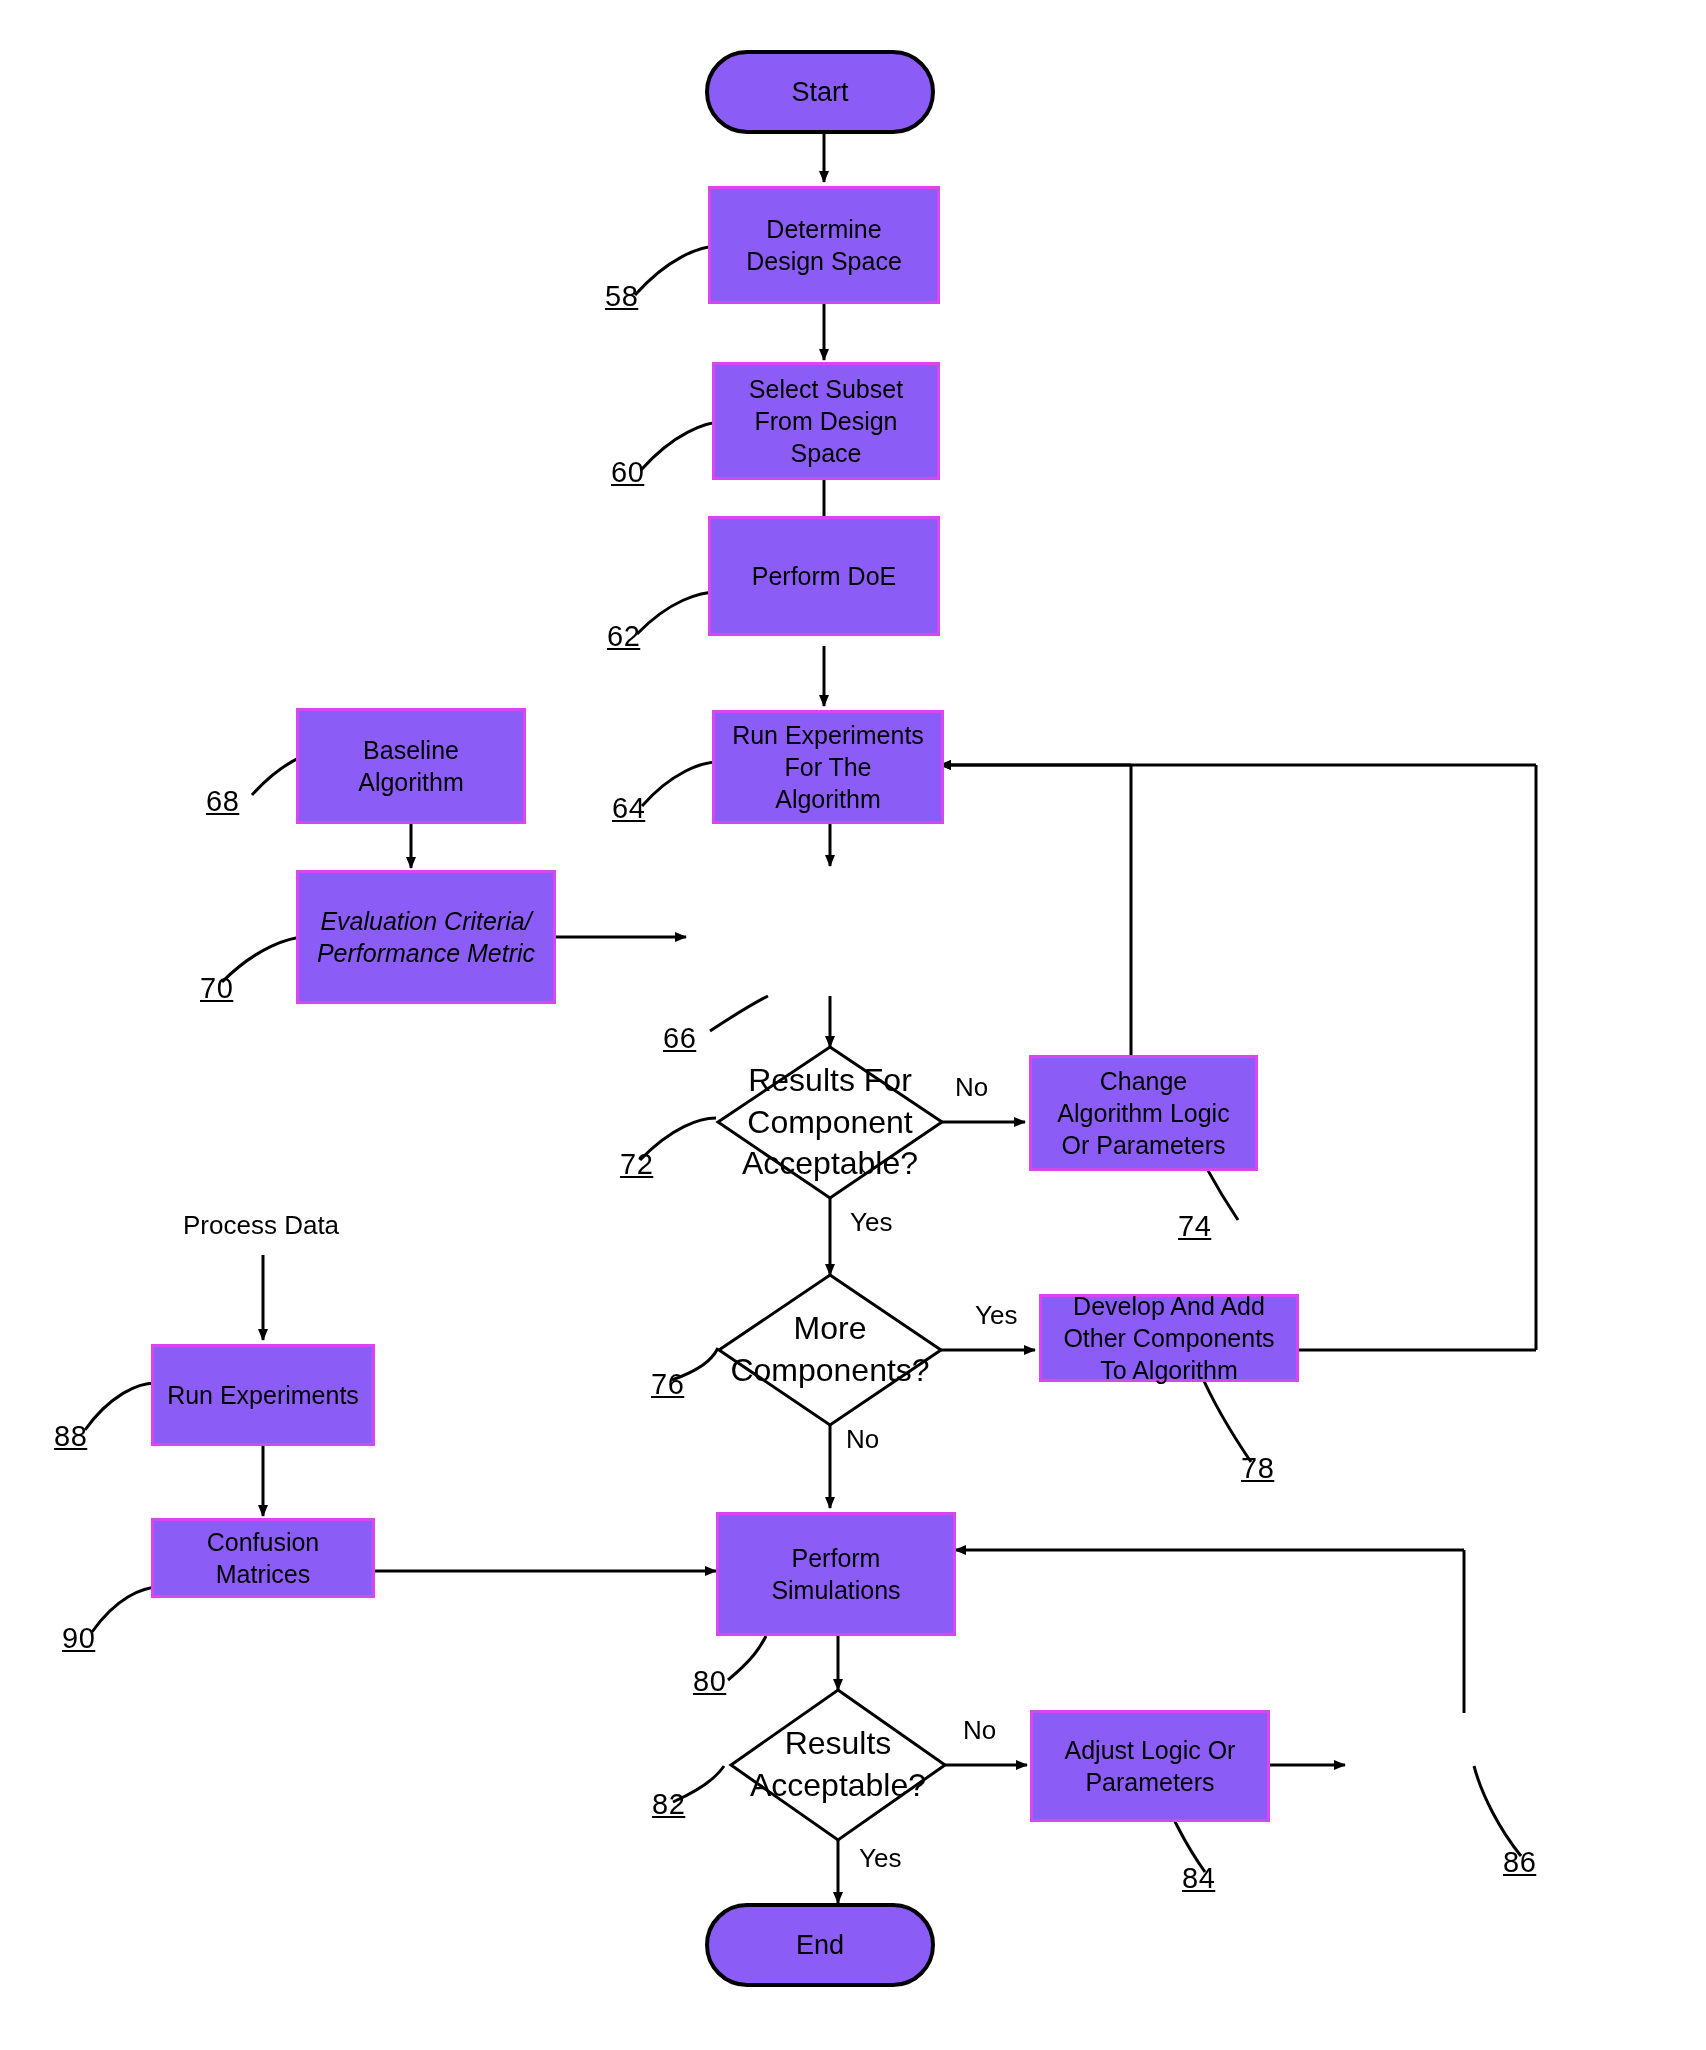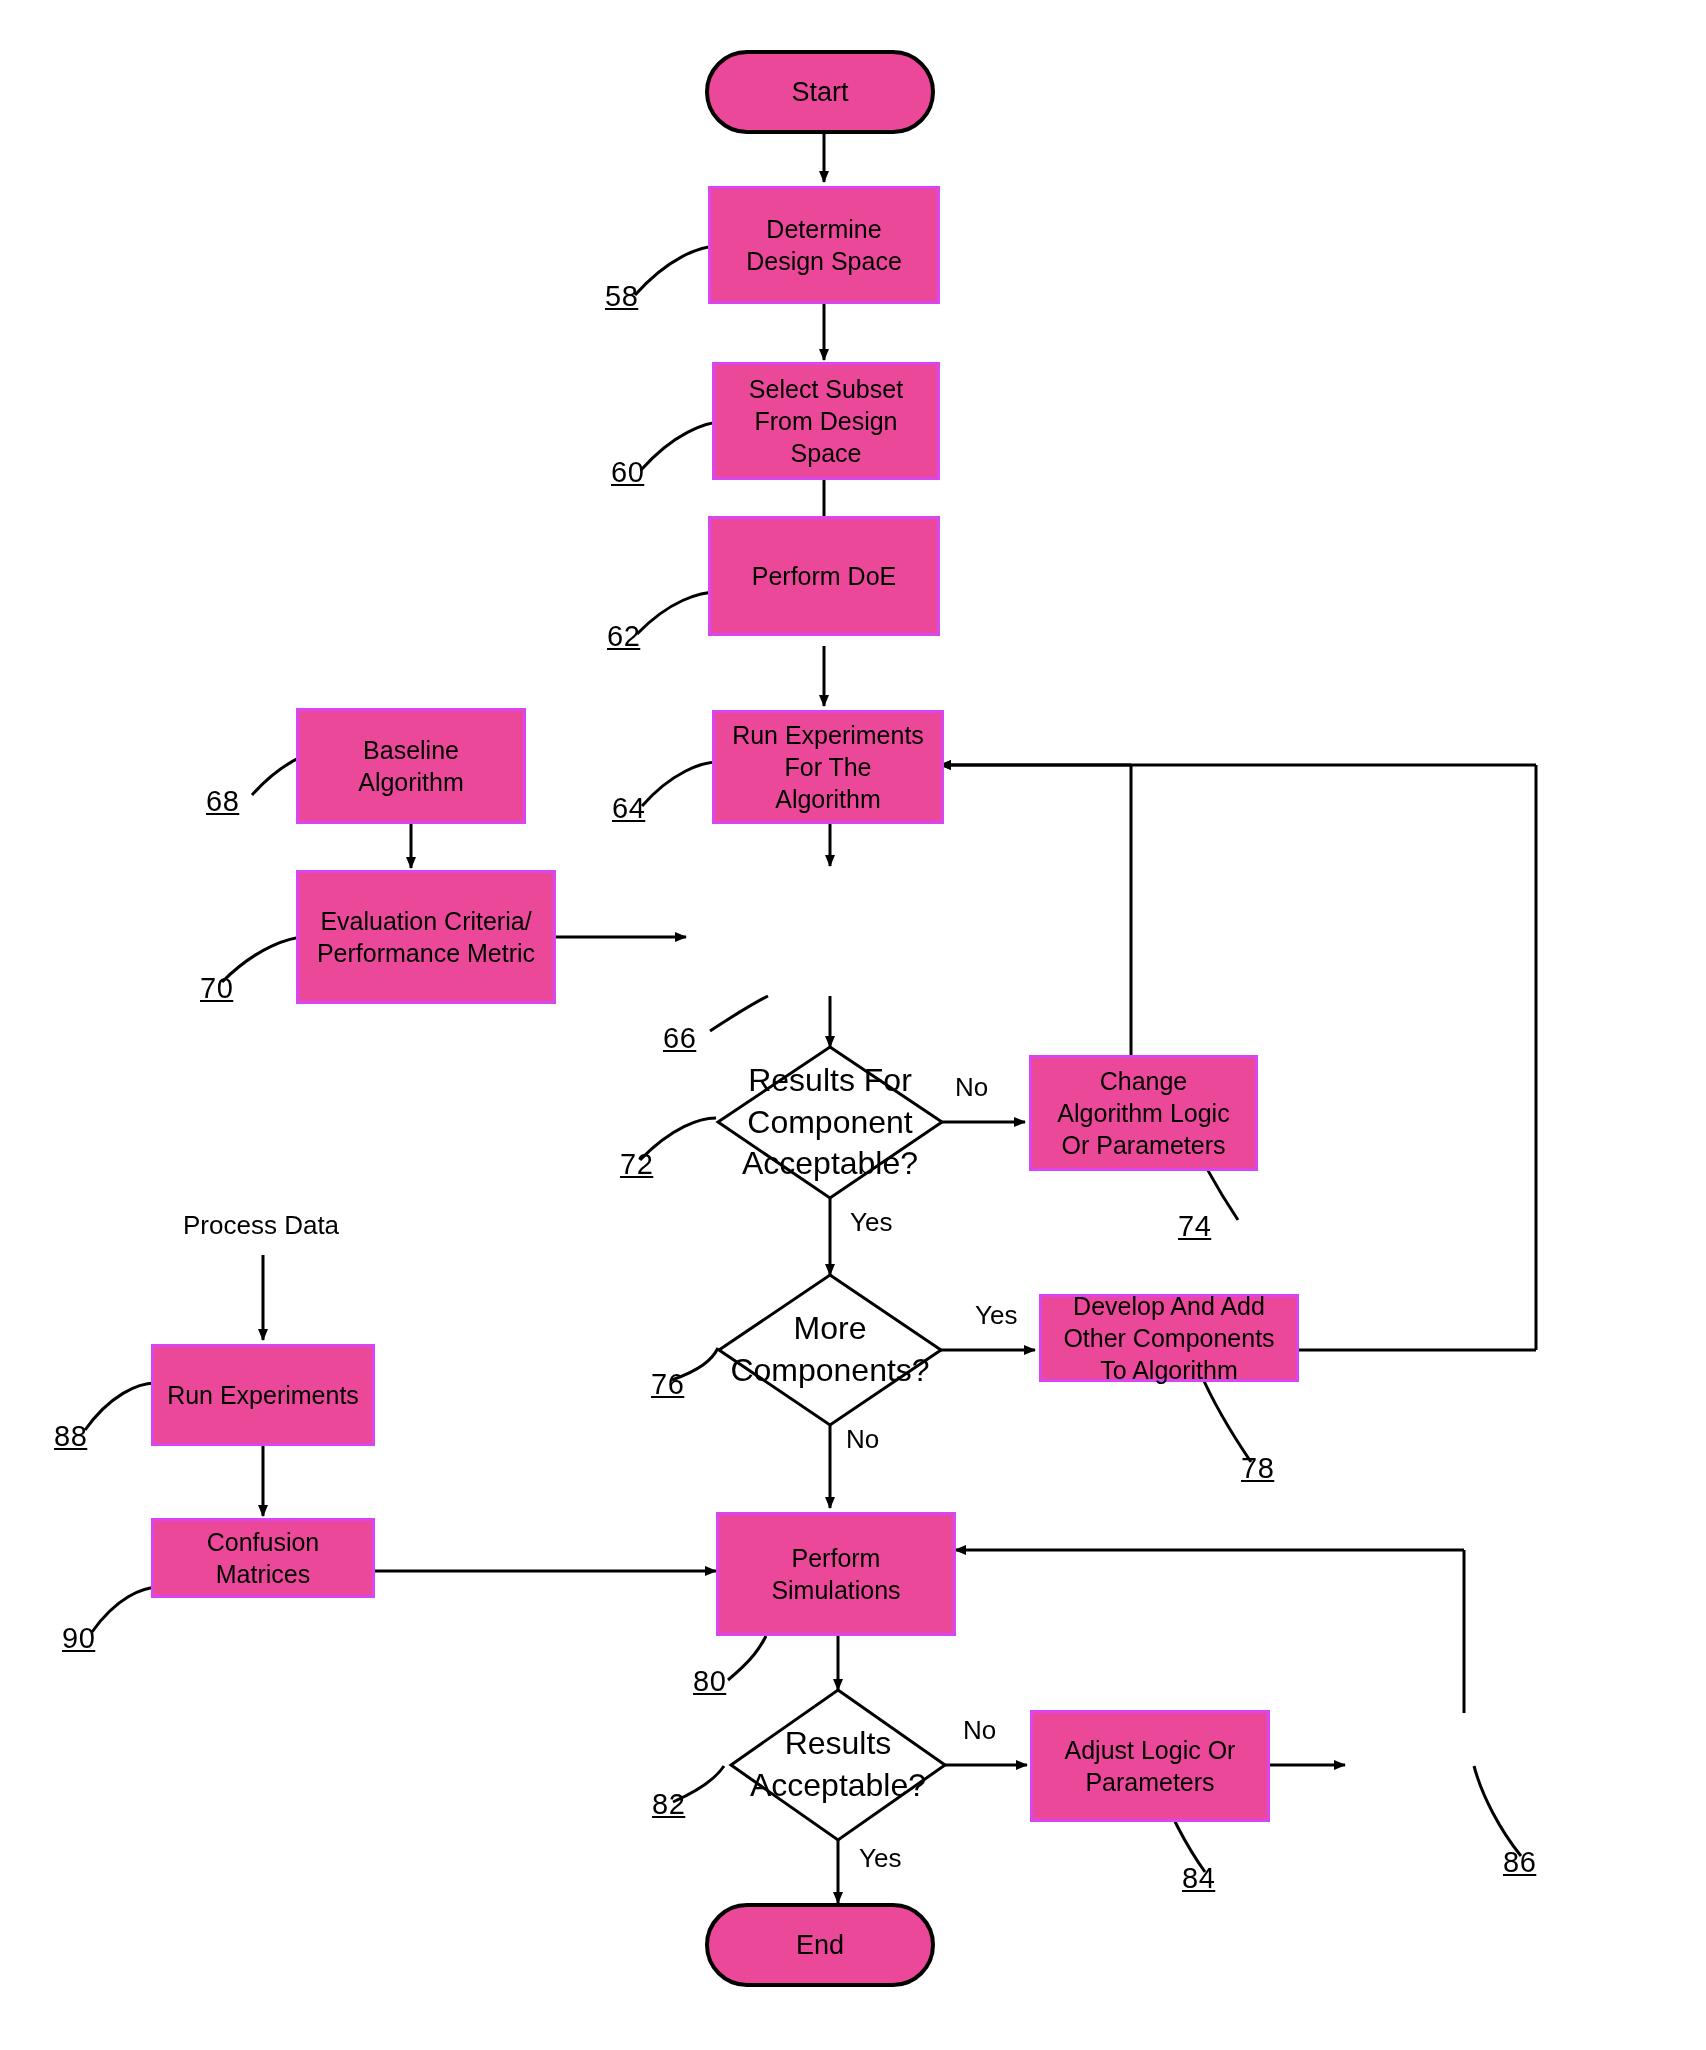--- a/index.html
+++ b/index.html
@@ -25,21 +25,21 @@
     height: 2050px;
   }
   .node {
     position: absolute;
     box-sizing: border-box;
     display: flex;
     align-items: center;
     justify-content: center;
     text-align: center;
     color: #000000;
-    background: #ec4899;
+    background: #8b5cf6;
     line-height: 1.28;
     z-index: 3;
   }
   .proc {
     border: 3px solid #d946ef;
     font-size: 25px;
   }
   .terminal {
     border: 4px solid #000000;
     border-radius: 60px;
@@ -197,21 +197,21 @@
 
   <div class="node proc" style="left:712px; top:710px; width:232px; height:114px;">
     <span>Run Experiments<br>For  The<br>Algorithm</span>
   </div>
 
 
   <div class="node proc" style="left:296px; top:708px; width:230px; height:116px;">
     <span>Baseline<br>Algorithm</span>
   </div>
 
-  <div class="node proc" style="left:296px; top:870px; width:260px; height:134px;">
+  <div class="node proc" style="left:296px; top:870px; width:260px; height:134px;font-style:italic;">
     <span>Evaluation Criteria/<br>Performance Metric</span>
   </div>
 
   <div class="node proc" style="left:1029px; top:1055px; width:229px; height:116px;">
     <span>Change<br>Algorithm Logic<br>Or Parameters</span>
   </div>
 
   <div class="node proc" style="left:1039px; top:1294px; width:260px; height:88px;">
     <span>Develop And Add<br>Other Components<br>To Algorithm</span>
   </div>

